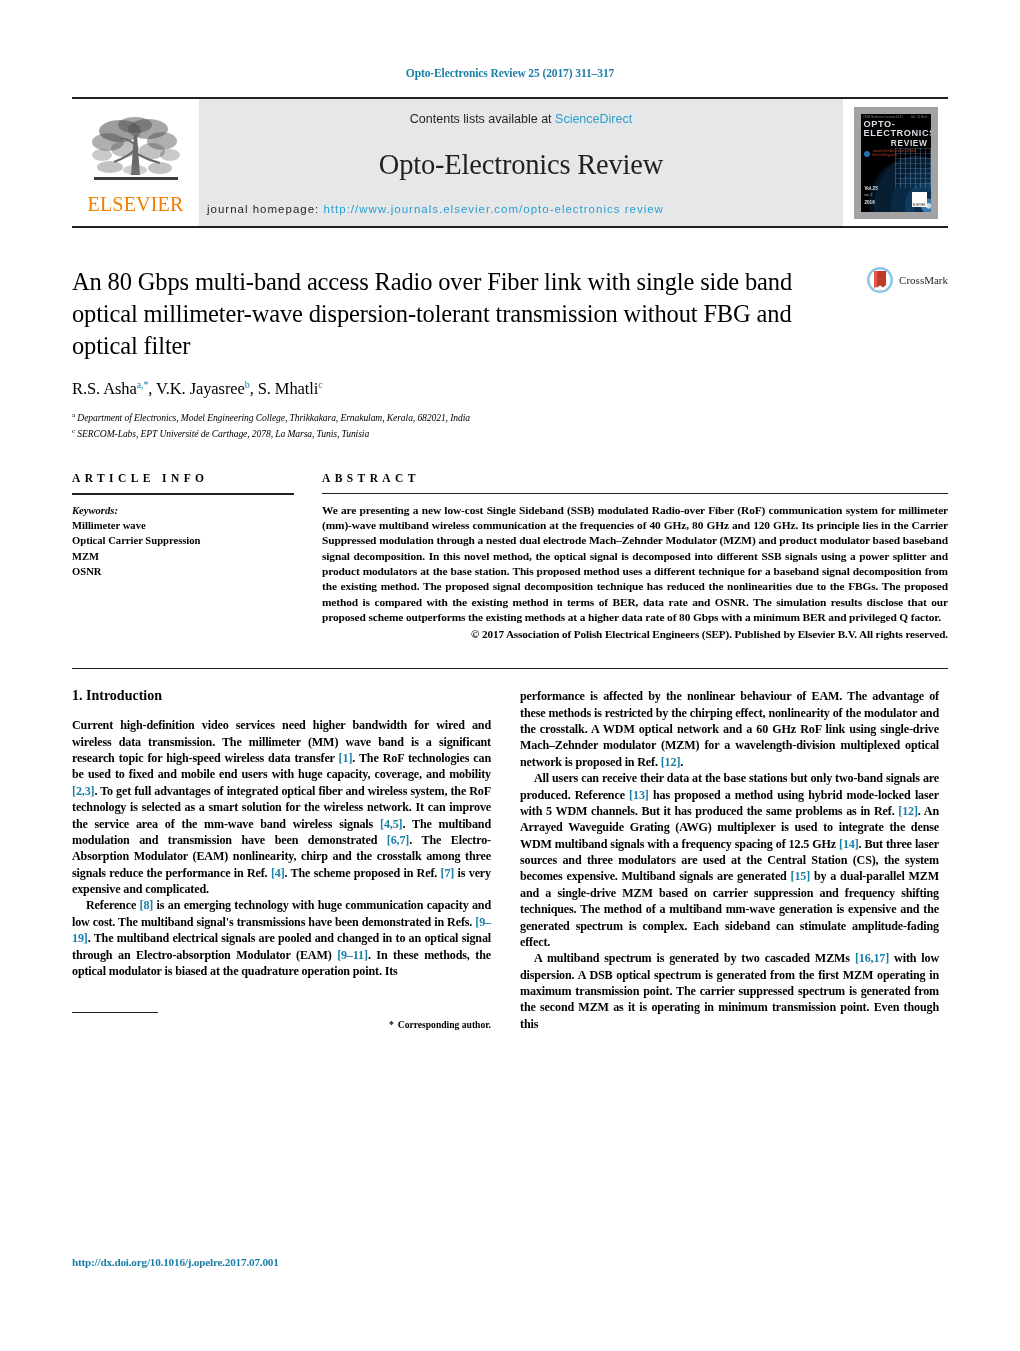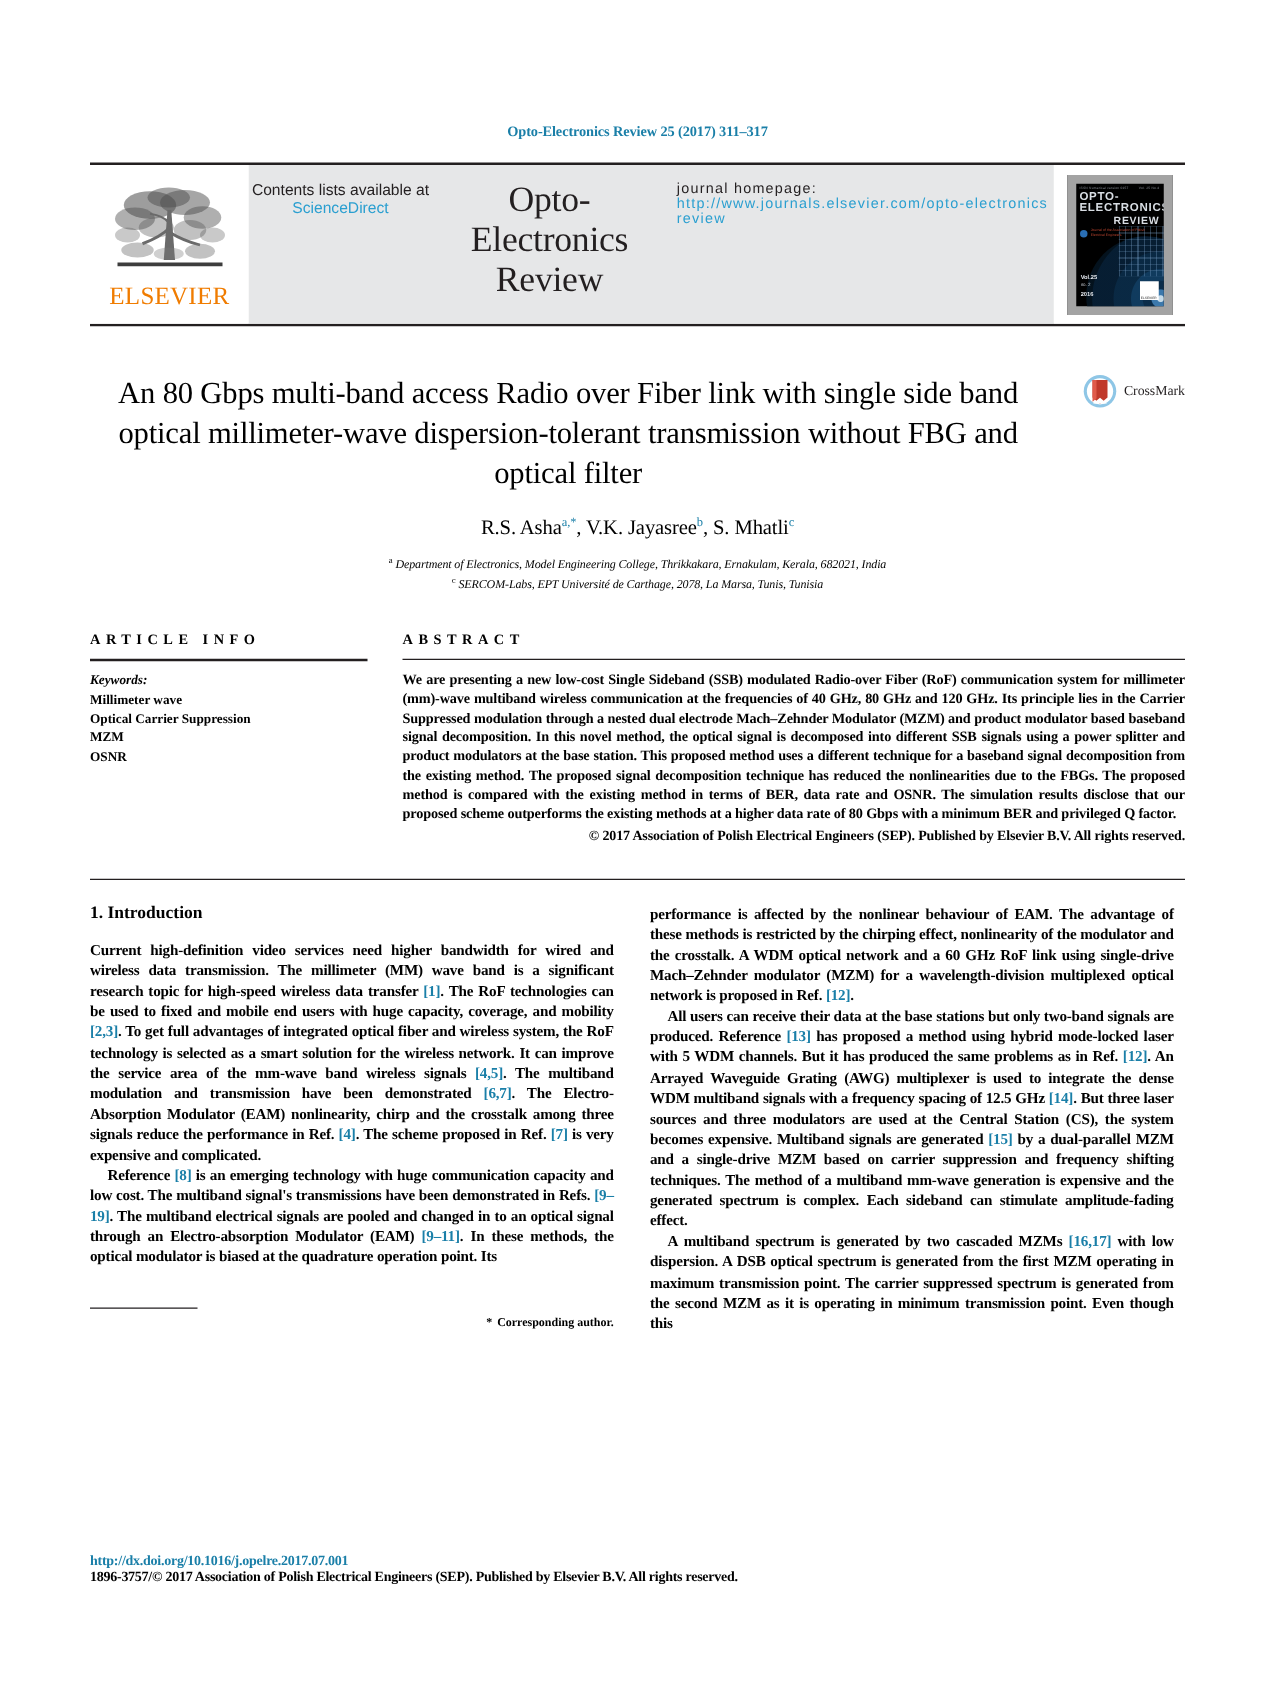--- a/index.html
+++ b/index.html
@@ -15,21 +15,21 @@
   }
   .page { position: relative; width: 1020px; height: 1351px; padding: 0 72px; }
 
   
   .runhead {
     text-align: center;
     color: #1a7fa8;
     font-size: 11.5px;
     font-weight: bold;
     letter-spacing: -0.1px;
-    padding-top: 100px;
+    padding-top: 67px;
   }
 
   
   .masthead {
     margin-top: 18px;
     border-top: 2.4px solid #231f20;
     border-bottom: 2.4px solid #231f20;
     display: flex;
     align-items: stretch;
     height: 131px;
@@ -50,21 +50,21 @@
     font-family: "Liberation Serif", serif;
     font-size: 20px;
     letter-spacing: 0.2px;
     line-height: 1;
     margin-top: 1px;
   }
   .banner-cell {
     flex: 1 1 auto;
     background: #e6e7e8;
     display: flex;
-    flex-direction: row;
+    flex-direction: column;
     justify-content: space-between;
     padding: 13px 0 11px 0;
     position: relative;
   }
   .contents-line {
     text-align: center;
     font-family: "Liberation Sans", sans-serif;
     font-size: 12.5px;
     color: #231f20;
   }
@@ -142,21 +142,21 @@
   }
   .cover-vol b { color: #e4e8ee; font-size: 4.6px; }
   .cover-else {
     position: absolute; right: 4px; bottom: 5px;
     width: 15px; height: 15px; background: #ffffff;
     display: flex; align-items: flex-end; justify-content: center;
   }
   .cover-else span { font-size: 2.6px; color: #222; font-family: "Liberation Sans", sans-serif; }
 
   
-  .title-block { margin-top: 38px; position: relative; text-align: center; }
+  .title-block { margin-top: 38px; position: relative; }
   h1.article-title {
     font-family: "Liberation Serif", serif;
     font-size: 24.5px;
     font-weight: normal;
     line-height: 1.30;
     margin: 0;
     max-width: 765px;
     letter-spacing: -0.15px;
   }
   .crossmark {
@@ -407,16 +407,15 @@
 
     <div class="bcol">
       <p>performance is affected by the nonlinear behaviour of EAM. The advantage of these methods is restricted by the chirping effect, nonlinearity of the modulator and the crosstalk. A WDM optical network and a 60 GHz RoF link using single-drive Mach–Zehnder modulator (MZM) for a wavelength-division multiplexed optical network is proposed in Ref. <span class="ref">[12]</span>.</p>
       <p>All users can receive their data at the base stations but only two-band signals are produced. Reference <span class="ref">[13]</span> has proposed a method using hybrid mode-locked laser with 5 WDM channels. But it has produced the same problems as in Ref. <span class="ref">[12]</span>. An Arrayed Waveguide Grating (AWG) multiplexer is used to integrate the dense WDM multiband signals with a frequency spacing of 12.5 GHz <span class="ref">[14]</span>. But three laser sources and three modulators are used at the Central Station (CS), the system becomes expensive. Multiband signals are generated <span class="ref">[15]</span> by a dual-parallel MZM and a single-drive MZM based on carrier suppression and frequency shifting techniques. The method of a multiband mm-wave generation is expensive and the generated spectrum is complex. Each sideband can stimulate amplitude-fading effect.</p>
       <p>A multiband spectrum is generated by two cascaded MZMs <span class="ref">[16,17]</span> with low dispersion. A DSB optical spectrum is generated from the first MZM operating in maximum transmission point. The carrier suppressed spectrum is generated from the second MZM as it is operating in minimum transmission point. Even though this</p>
     </div>
   </div>
 
   <div class="page-footer">
     <div class="doi">http://dx.doi.org/10.1016/j.opelre.2017.07.001</div>
-    <div class="issn">1896-3757/© 2017 Association of Polish Electrical Engineers (SEP). Published by Elsevier B.V. All rights reserved.</div>
   </div>
 
 </div>
 
 </body></html>

